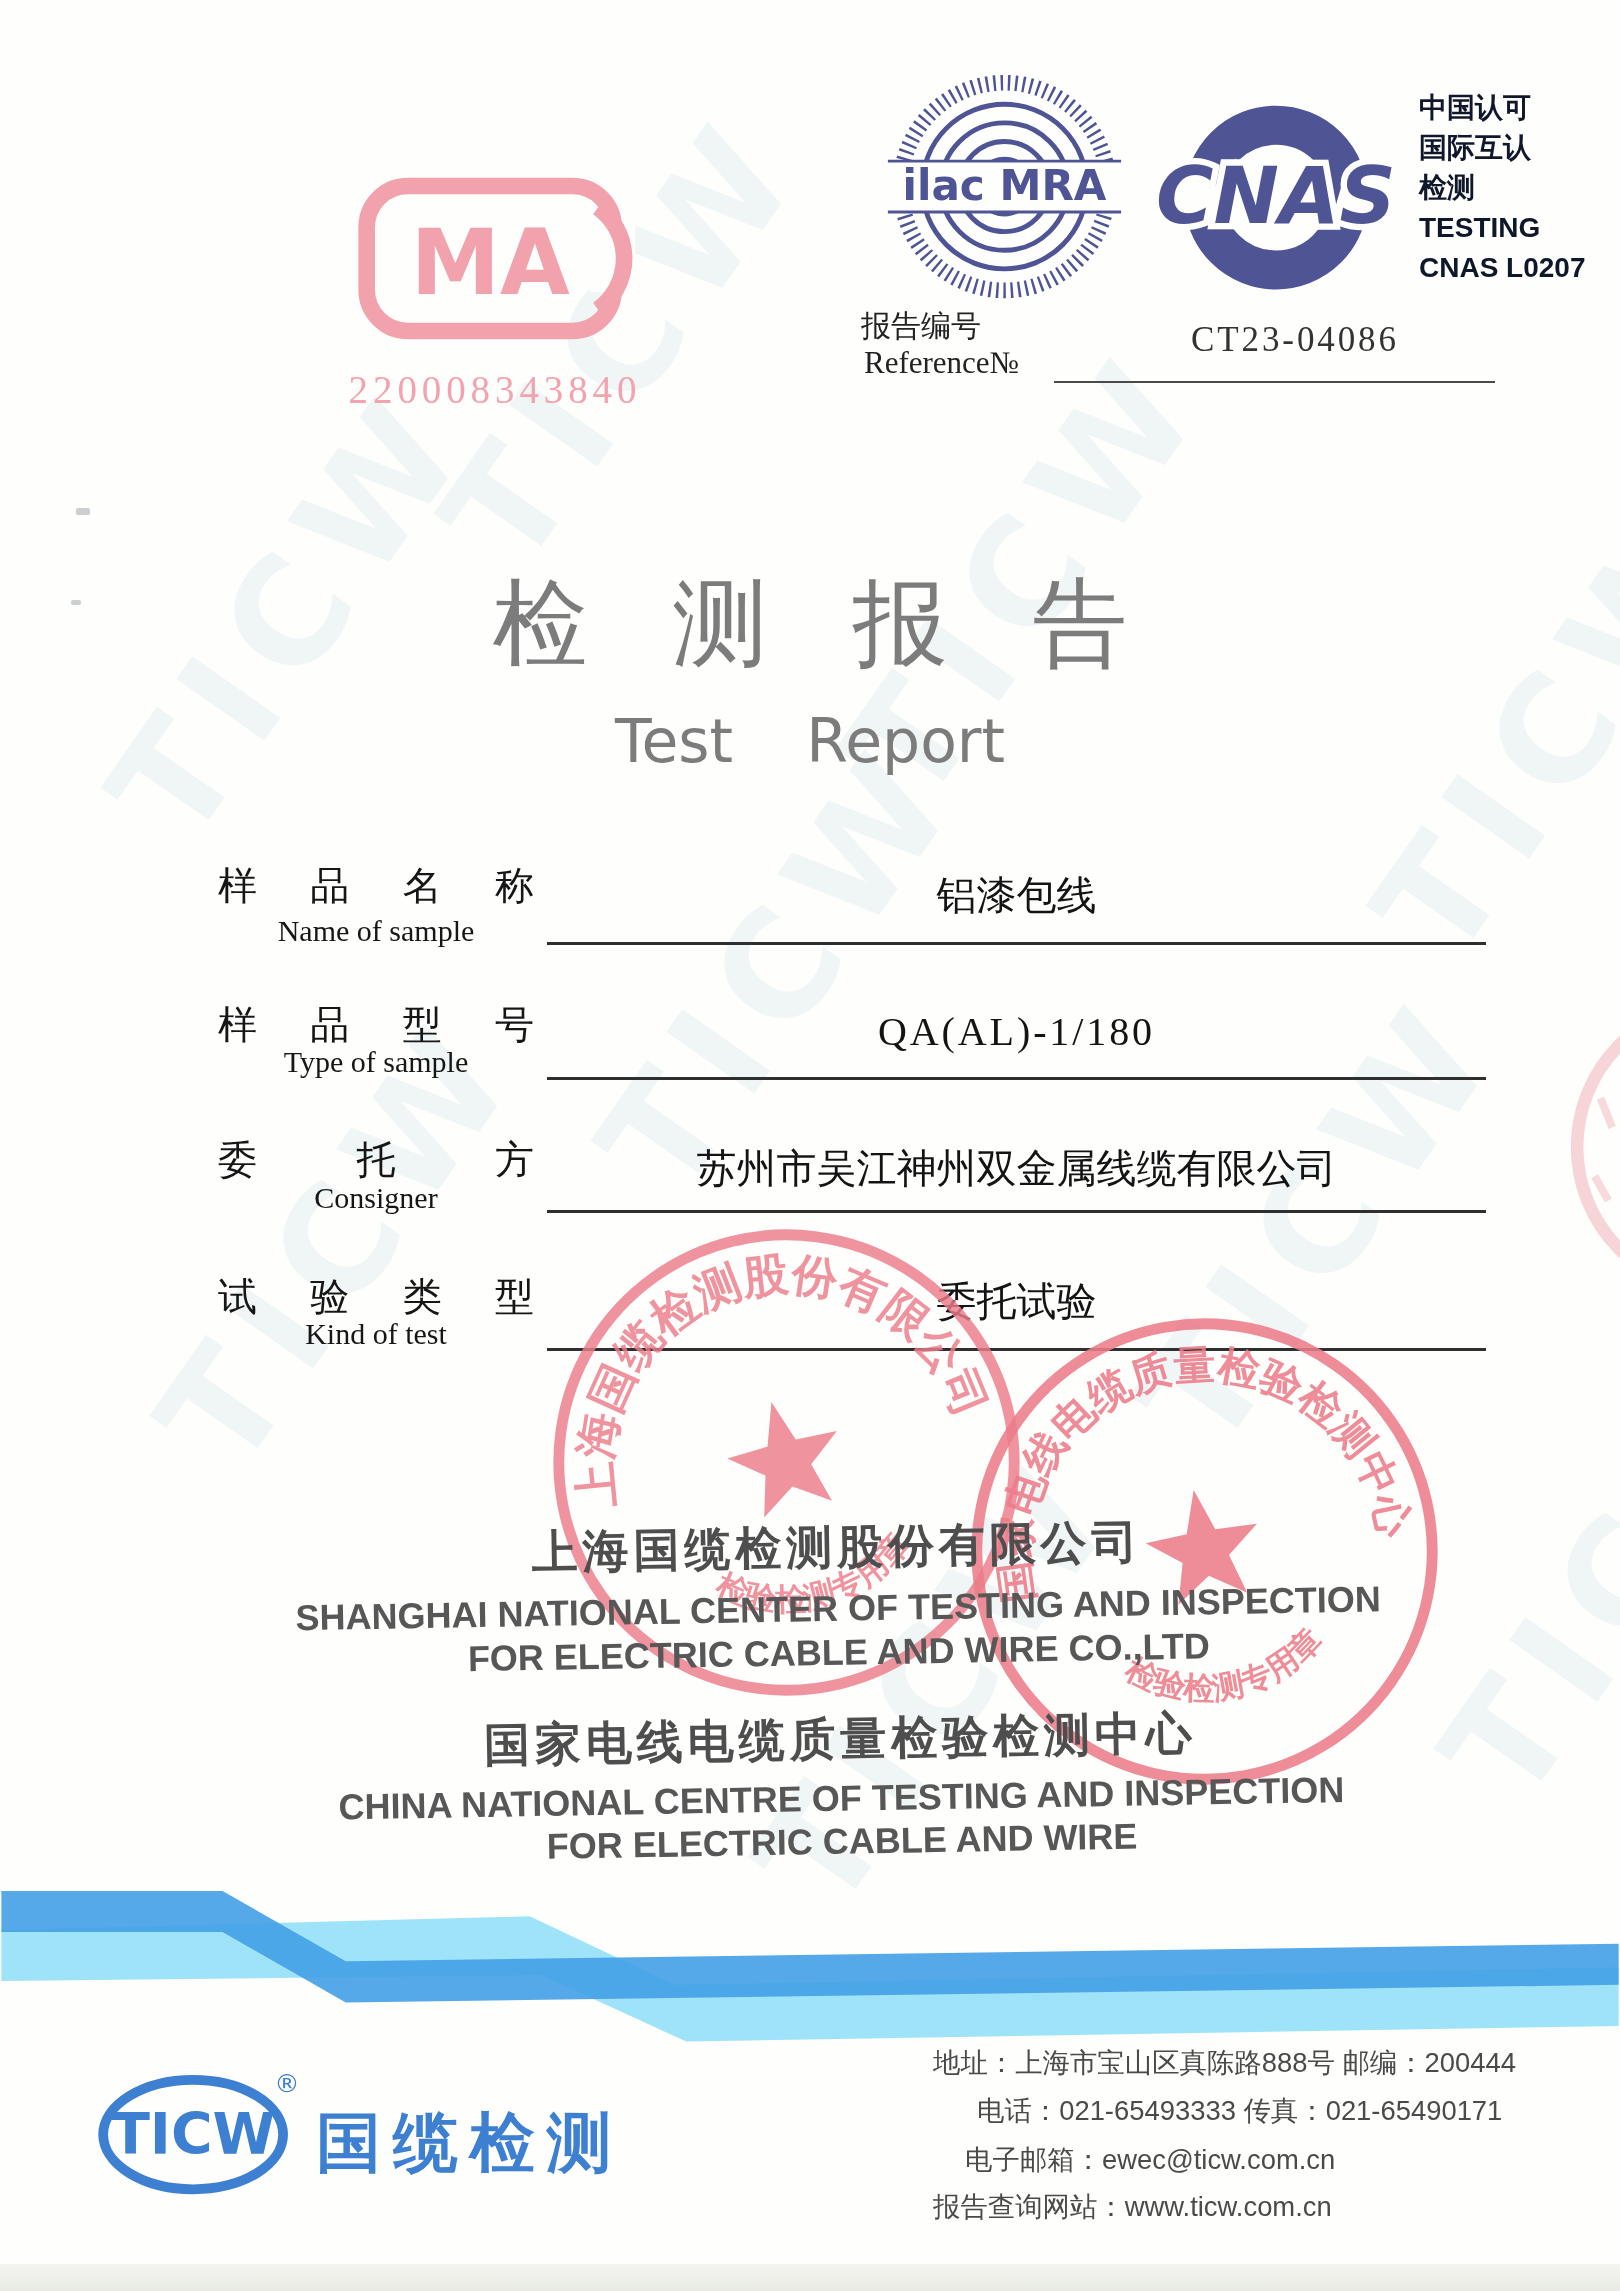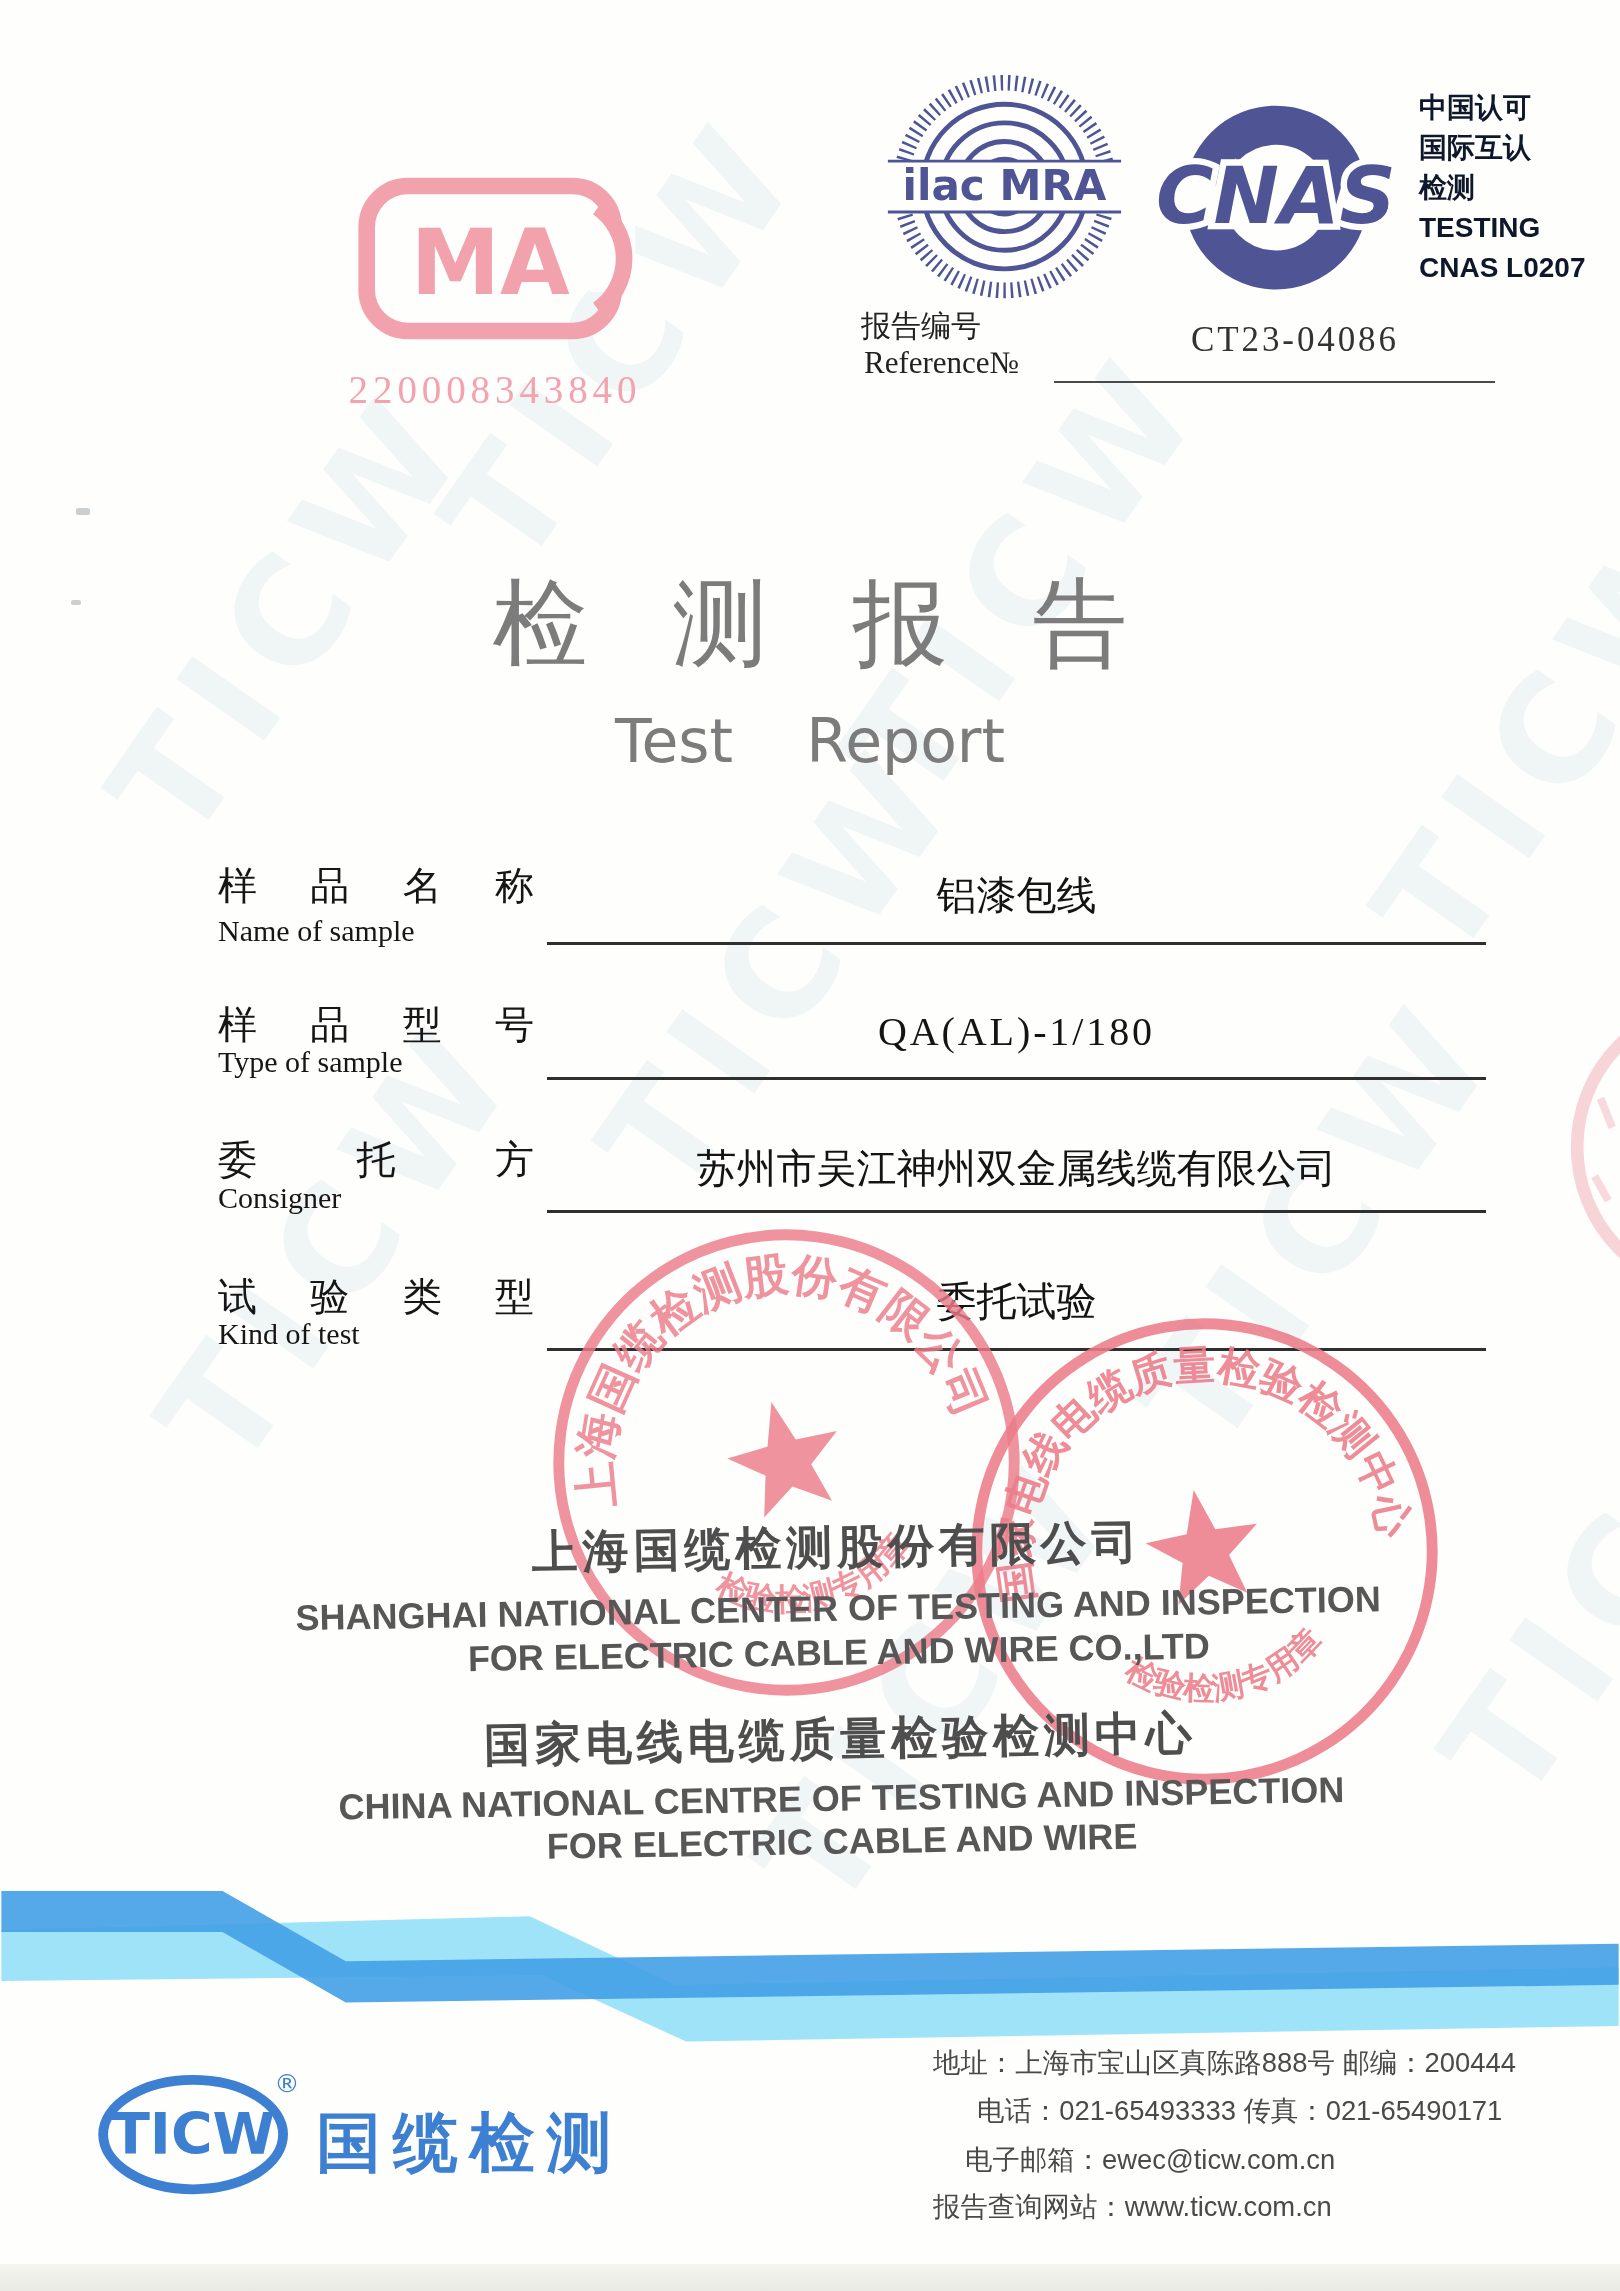--- a/index.html
+++ b/index.html
@@ -23,21 +23,21 @@
   
   .title-zh{position:absolute;left:50%;top:561px;transform:translateX(-50%);width:635px;
       display:flex;justify-content:space-between;font-family:"DejaVu Sans",sans-serif;
       font-weight:500;font-size:95px;color:#7c7c7c;}
   .title-en{position:absolute;left:0;top:706px;width:100%;text-align:center;
       font-family:"DejaVu Sans",sans-serif;font-weight:500;font-size:60px;color:#7c7c7c;
       word-spacing:54px;}
   
   .f-zh{position:absolute;left:218px;width:316px;display:flex;justify-content:space-between;
       font-size:39px;color:#161616;}
-  .f-en{position:absolute;left:218px;width:316px;text-align:left;font-size:30px;color:#161616;}
+  .f-en{position:absolute;left:218px;width:316px;text-align:center;font-size:30px;color:#161616;}
   .f-line{position:absolute;left:547px;width:939px;height:2.9px;background:#2f2f2f;}
   .f-val{position:absolute;left:547px;width:939px;text-align:center;font-size:40px;color:#141414;}
   .spread span{display:inline-block;}
   
   .org{position:absolute;left:0;top:0;width:100%;transform:rotate(-1deg);}
   .org-zh{position:absolute;left:0;width:100%;text-align:center;font-weight:700;
       font-size:46px;letter-spacing:4.9px;color:#4e4e4e;font-family:"Liberation Sans",sans-serif;}
   .org-en{position:absolute;left:0;width:100%;text-align:center;font-weight:700;
       font-size:36px;color:#575757;font-family:"Liberation Sans",sans-serif;letter-spacing:0px;}
   

